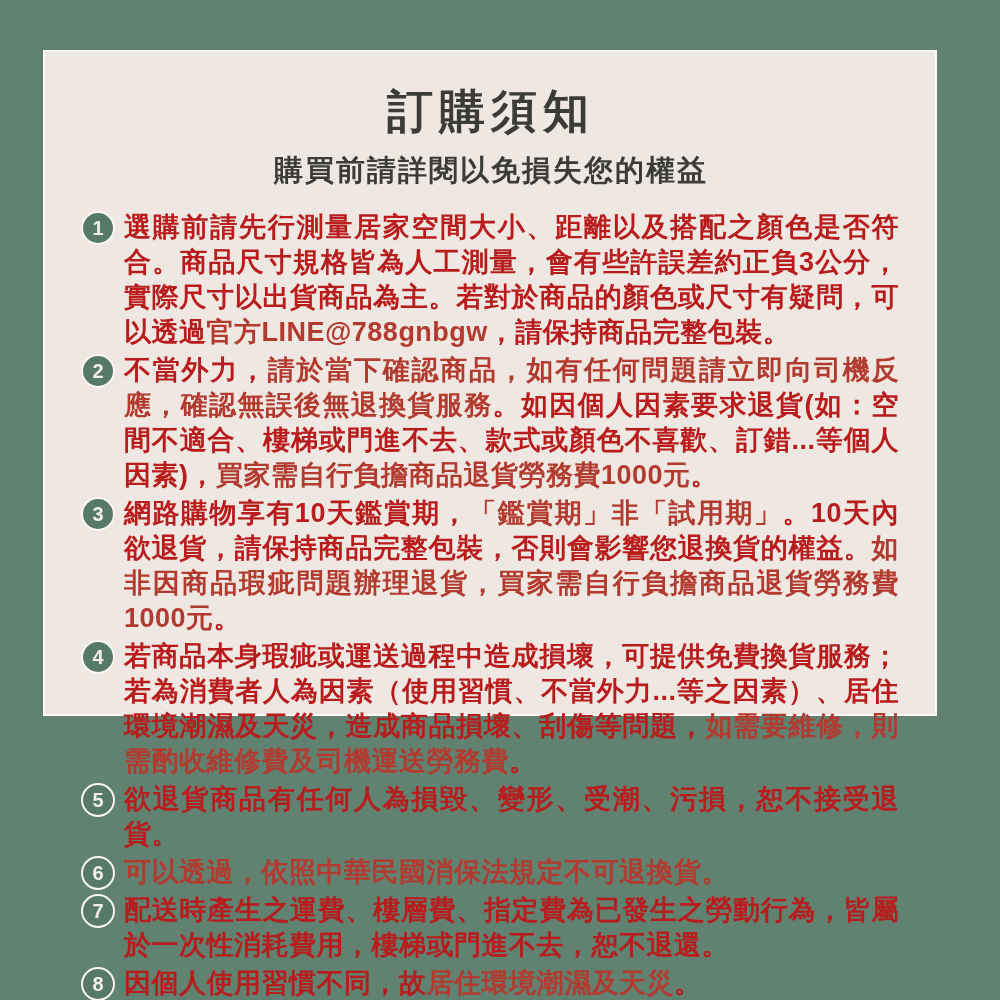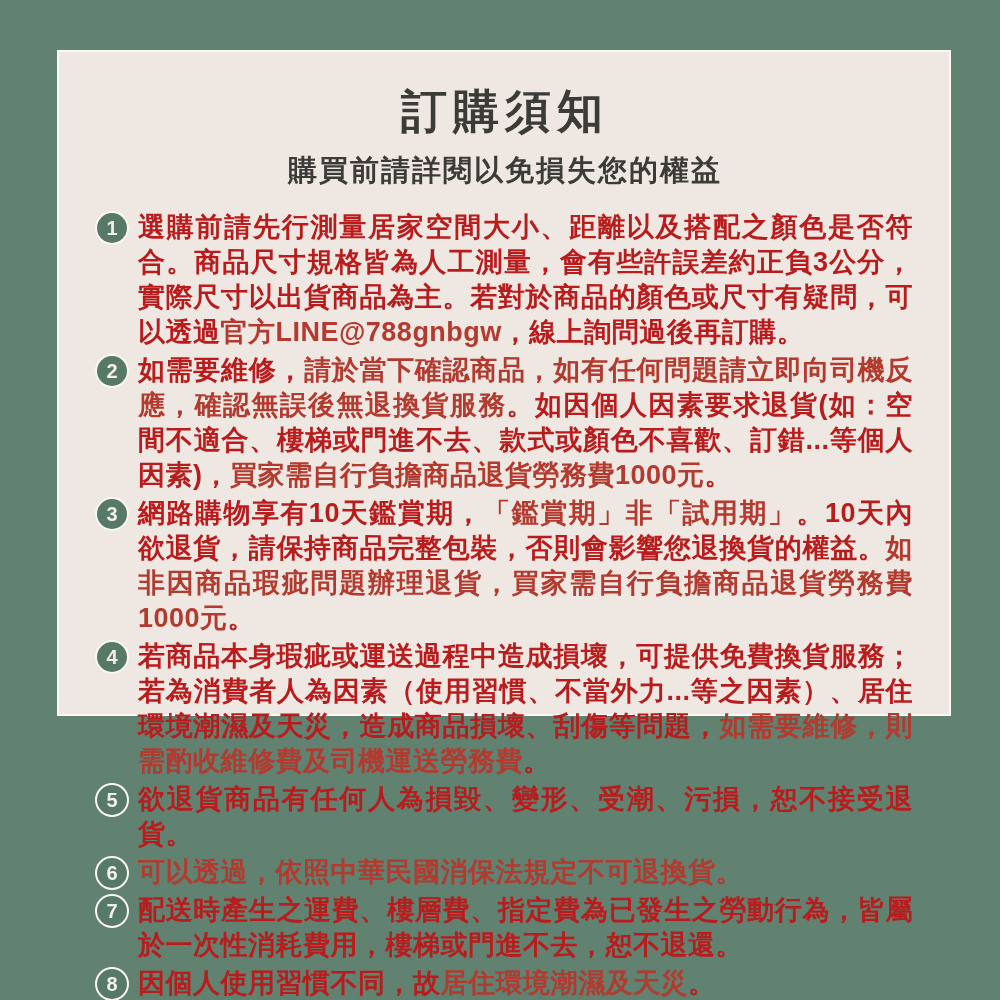--- a/index.html
+++ b/index.html
@@ -13,21 +13,21 @@
     background: #618171;
     font-family: "Liberation Sans", sans-serif;
     overflow: hidden;
   }
   .frame {
     position: absolute;
     inset: 0;
   }
   .card {
     position: absolute;
-    left: 57px;
+    left: 43px;
     top: 50px;
     width: 894px;
     height: 666px;
     box-sizing: border-box;
     background: #EFE8E2;
     border: 2px solid rgba(255, 255, 255, 0.75);
     padding: 26px 36px 0 38px;
   }
   .title {
     margin: 8px 0 16px 0;
@@ -91,26 +91,26 @@
 </head>
 <body>
 
 <div class="frame">
   <div class="card">
     <h1 class="title">訂購須知</h1>
     <h2 class="subtitle">購買前請詳閱以免損失您的權益</h2>
     <ol class="notice-list">
   <li class="notice-item">
     <span class="badge">1</span>
-    <p class="notice-text"><span class="seg-dark">選購前請先行測量居家空間大小、距離以及搭配之顏色是否符合。商品尺寸規格皆為人工測量，會有些許誤差約正負3公分，實際尺寸以出貨商品為主。若對於商品的顏色或尺寸有疑問，可以透過</span><span class="seg-red">官方LINE@788gnbgw</span><span class="seg-dark">，線上詢問過後再訂購。</span></p>
+    <p class="notice-text"><span class="seg-dark">選購前請先行測量居家空間大小、距離以及搭配之顏色是否符合。商品尺寸規格皆為人工測量，會有些許誤差約正負3公分，實際尺寸以出貨商品為主。若對於商品的顏色或尺寸有疑問，可以透過</span><span class="seg-red">官方LINE@788gnbgw</span><span class="seg-dark">，請保持商品完整包裝。</span></p>
   </li>
 
   <li class="notice-item">
     <span class="badge">2</span>
-    <p class="notice-text"><span class="seg-dark">如需要維修，</span><span class="seg-red">請於當下確認商品，如有任何問題請立即向司機反應，確認無誤後無退換貨服務</span><span class="seg-dark">。如因個人因素要求退貨(如：空間不適合、樓梯或門進不去、款式或顏色不喜歡、訂錯...等個人因素)，</span><span class="seg-red">買家需自行負擔商品退貨勞務費1000元</span><span class="seg-dark">。</span></p>
+    <p class="notice-text"><span class="seg-dark">不當外力，</span><span class="seg-red">請於當下確認商品，如有任何問題請立即向司機反應，確認無誤後無退換貨服務</span><span class="seg-dark">。如因個人因素要求退貨(如：空間不適合、樓梯或門進不去、款式或顏色不喜歡、訂錯...等個人因素)，</span><span class="seg-red">買家需自行負擔商品退貨勞務費1000元</span><span class="seg-dark">。</span></p>
   </li>
 
   <li class="notice-item">
     <span class="badge">3</span>
     <p class="notice-text"><span class="seg-dark">網路購物享有10天鑑賞期，</span><span class="seg-red">「鑑賞期」非「試用期」</span><span class="seg-dark">。10天內欲退貨，請保持商品完整包裝，否則會影響您退換貨的權益。</span><span class="seg-red">如非因商品瑕疵問題辦理退貨，買家需自行負擔商品退貨勞務費1000元</span><span class="seg-dark">。</span></p>
   </li>
 
   <li class="notice-item">
     <span class="badge">4</span>
     <p class="notice-text"><span class="seg-dark">若商品本身瑕疵或運送過程中造成損壞，可提供免費換貨服務；若為消費者人為因素（使用習慣、不當外力...等之因素）、居住環境潮濕及天災，造成商品損壞、刮傷等問題，</span><span class="seg-red">如需要維修，則需酌收維修費及司機運送勞務費</span><span class="seg-dark">。</span></p>

